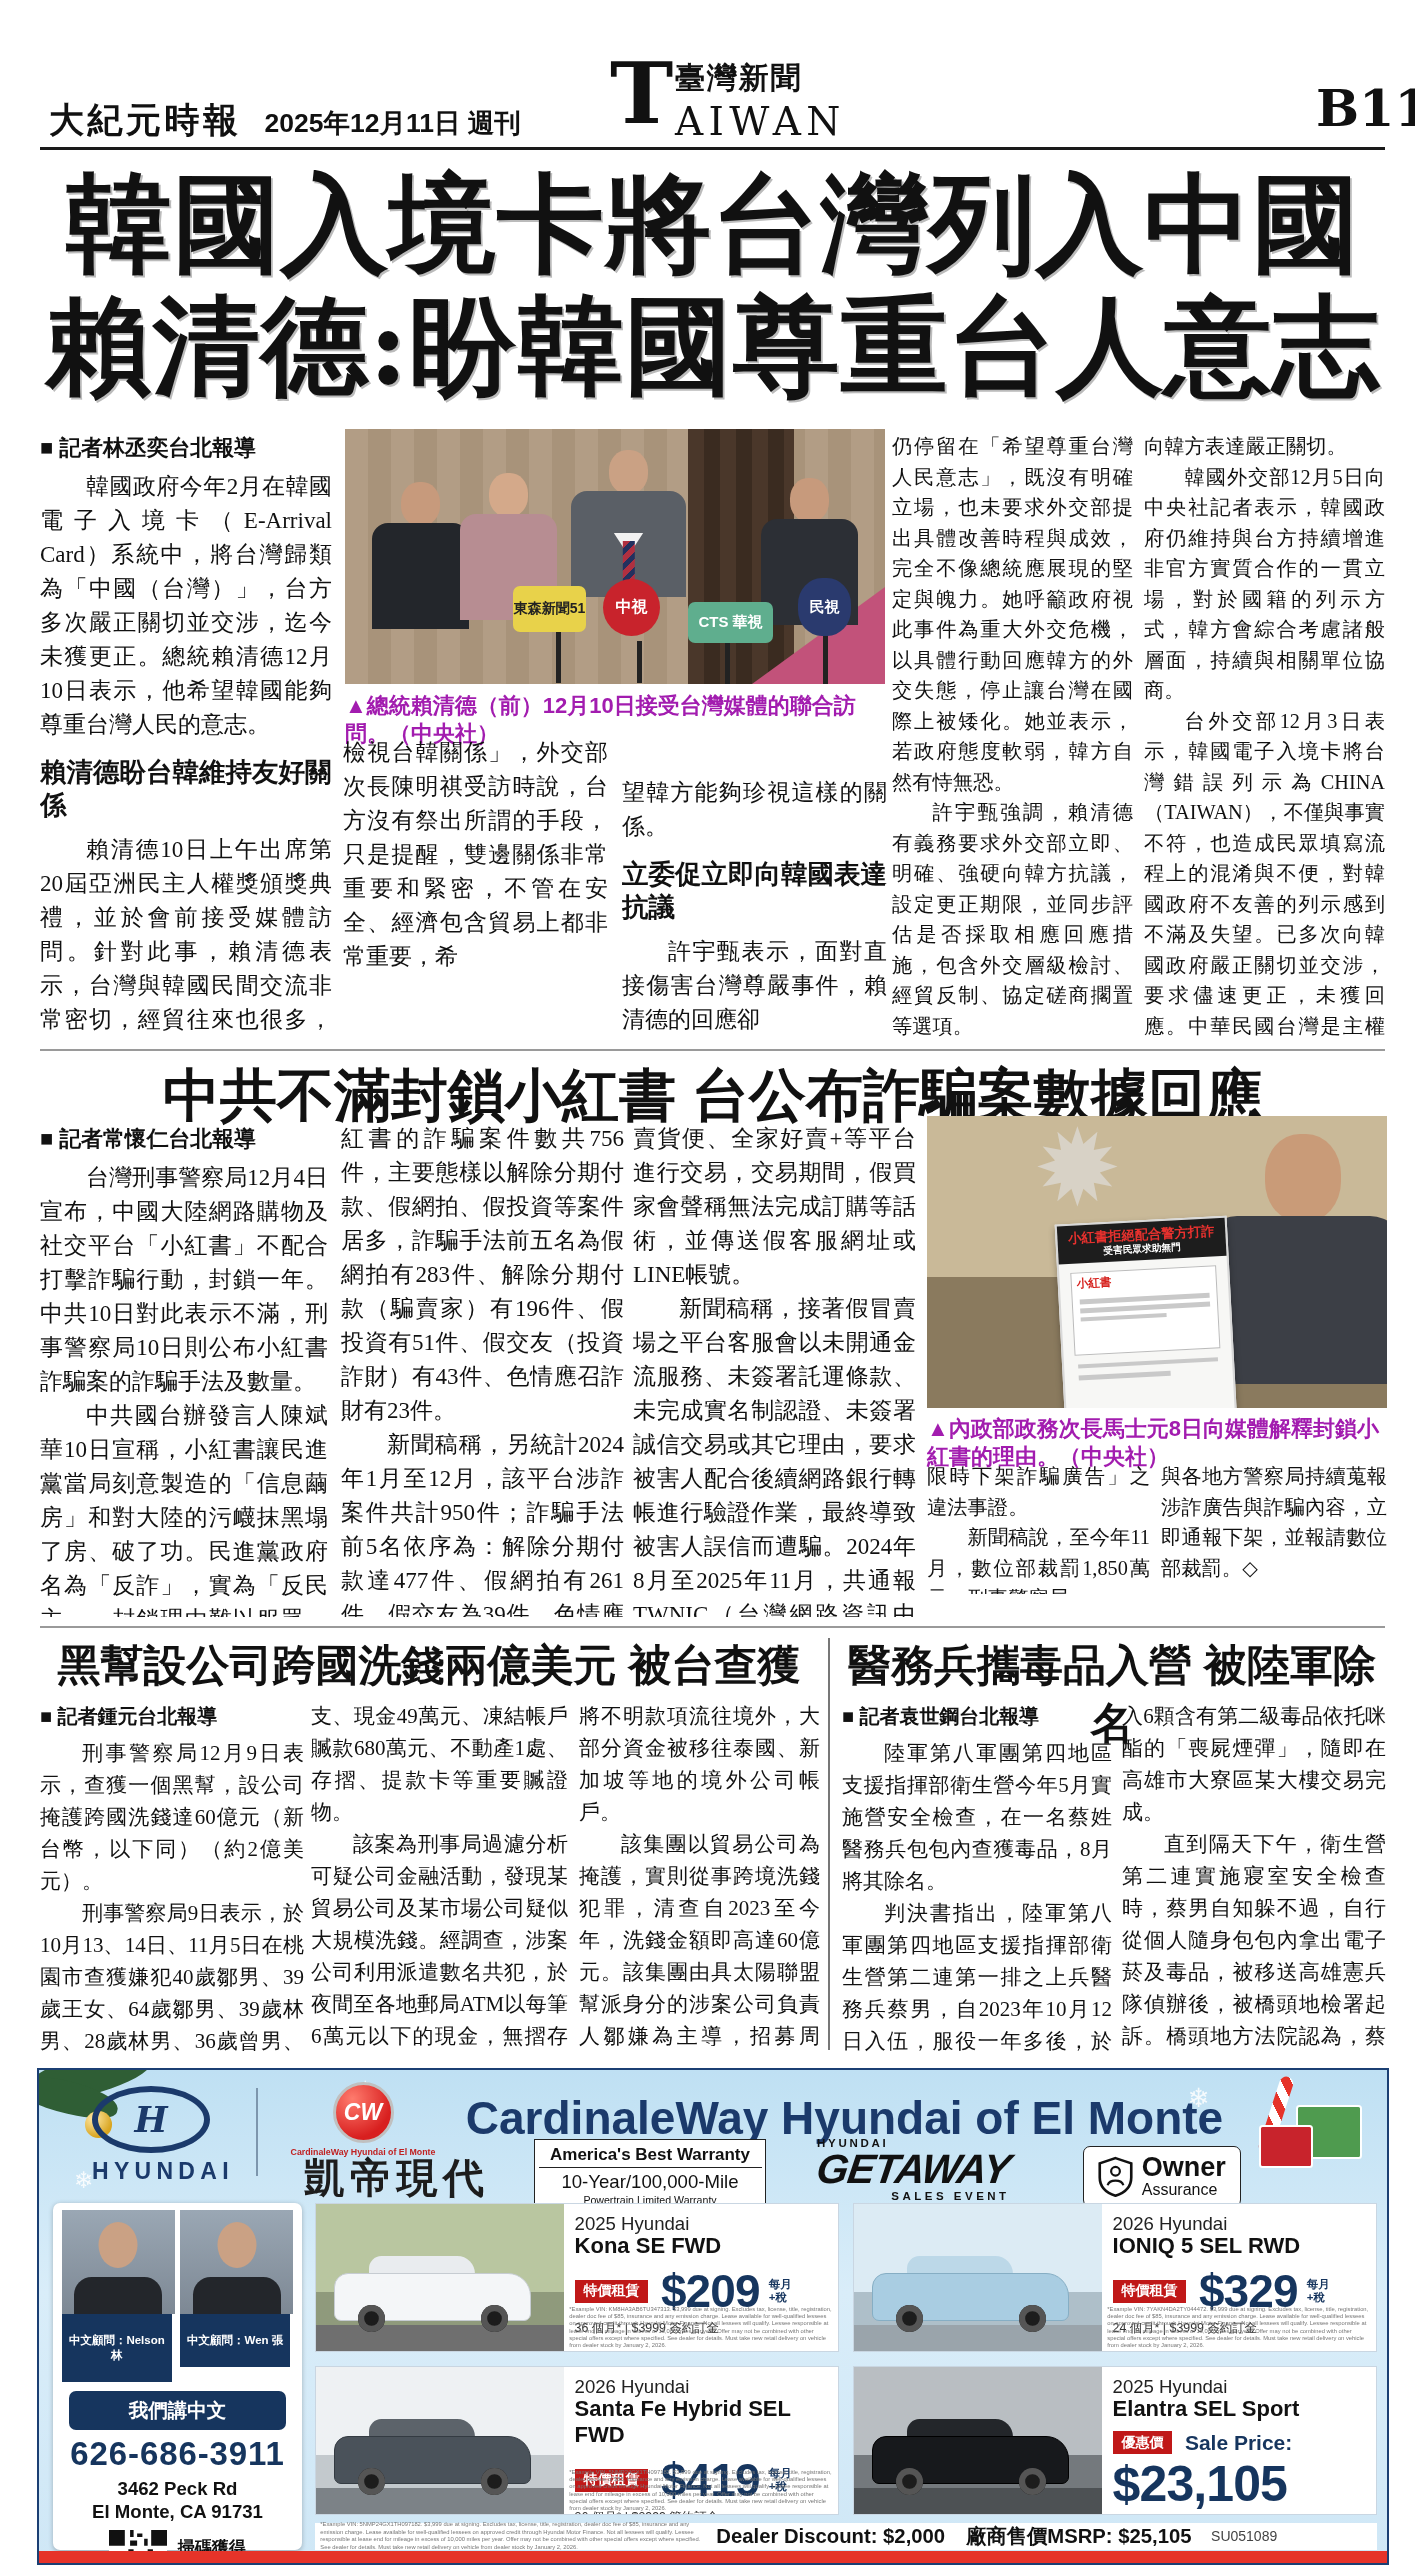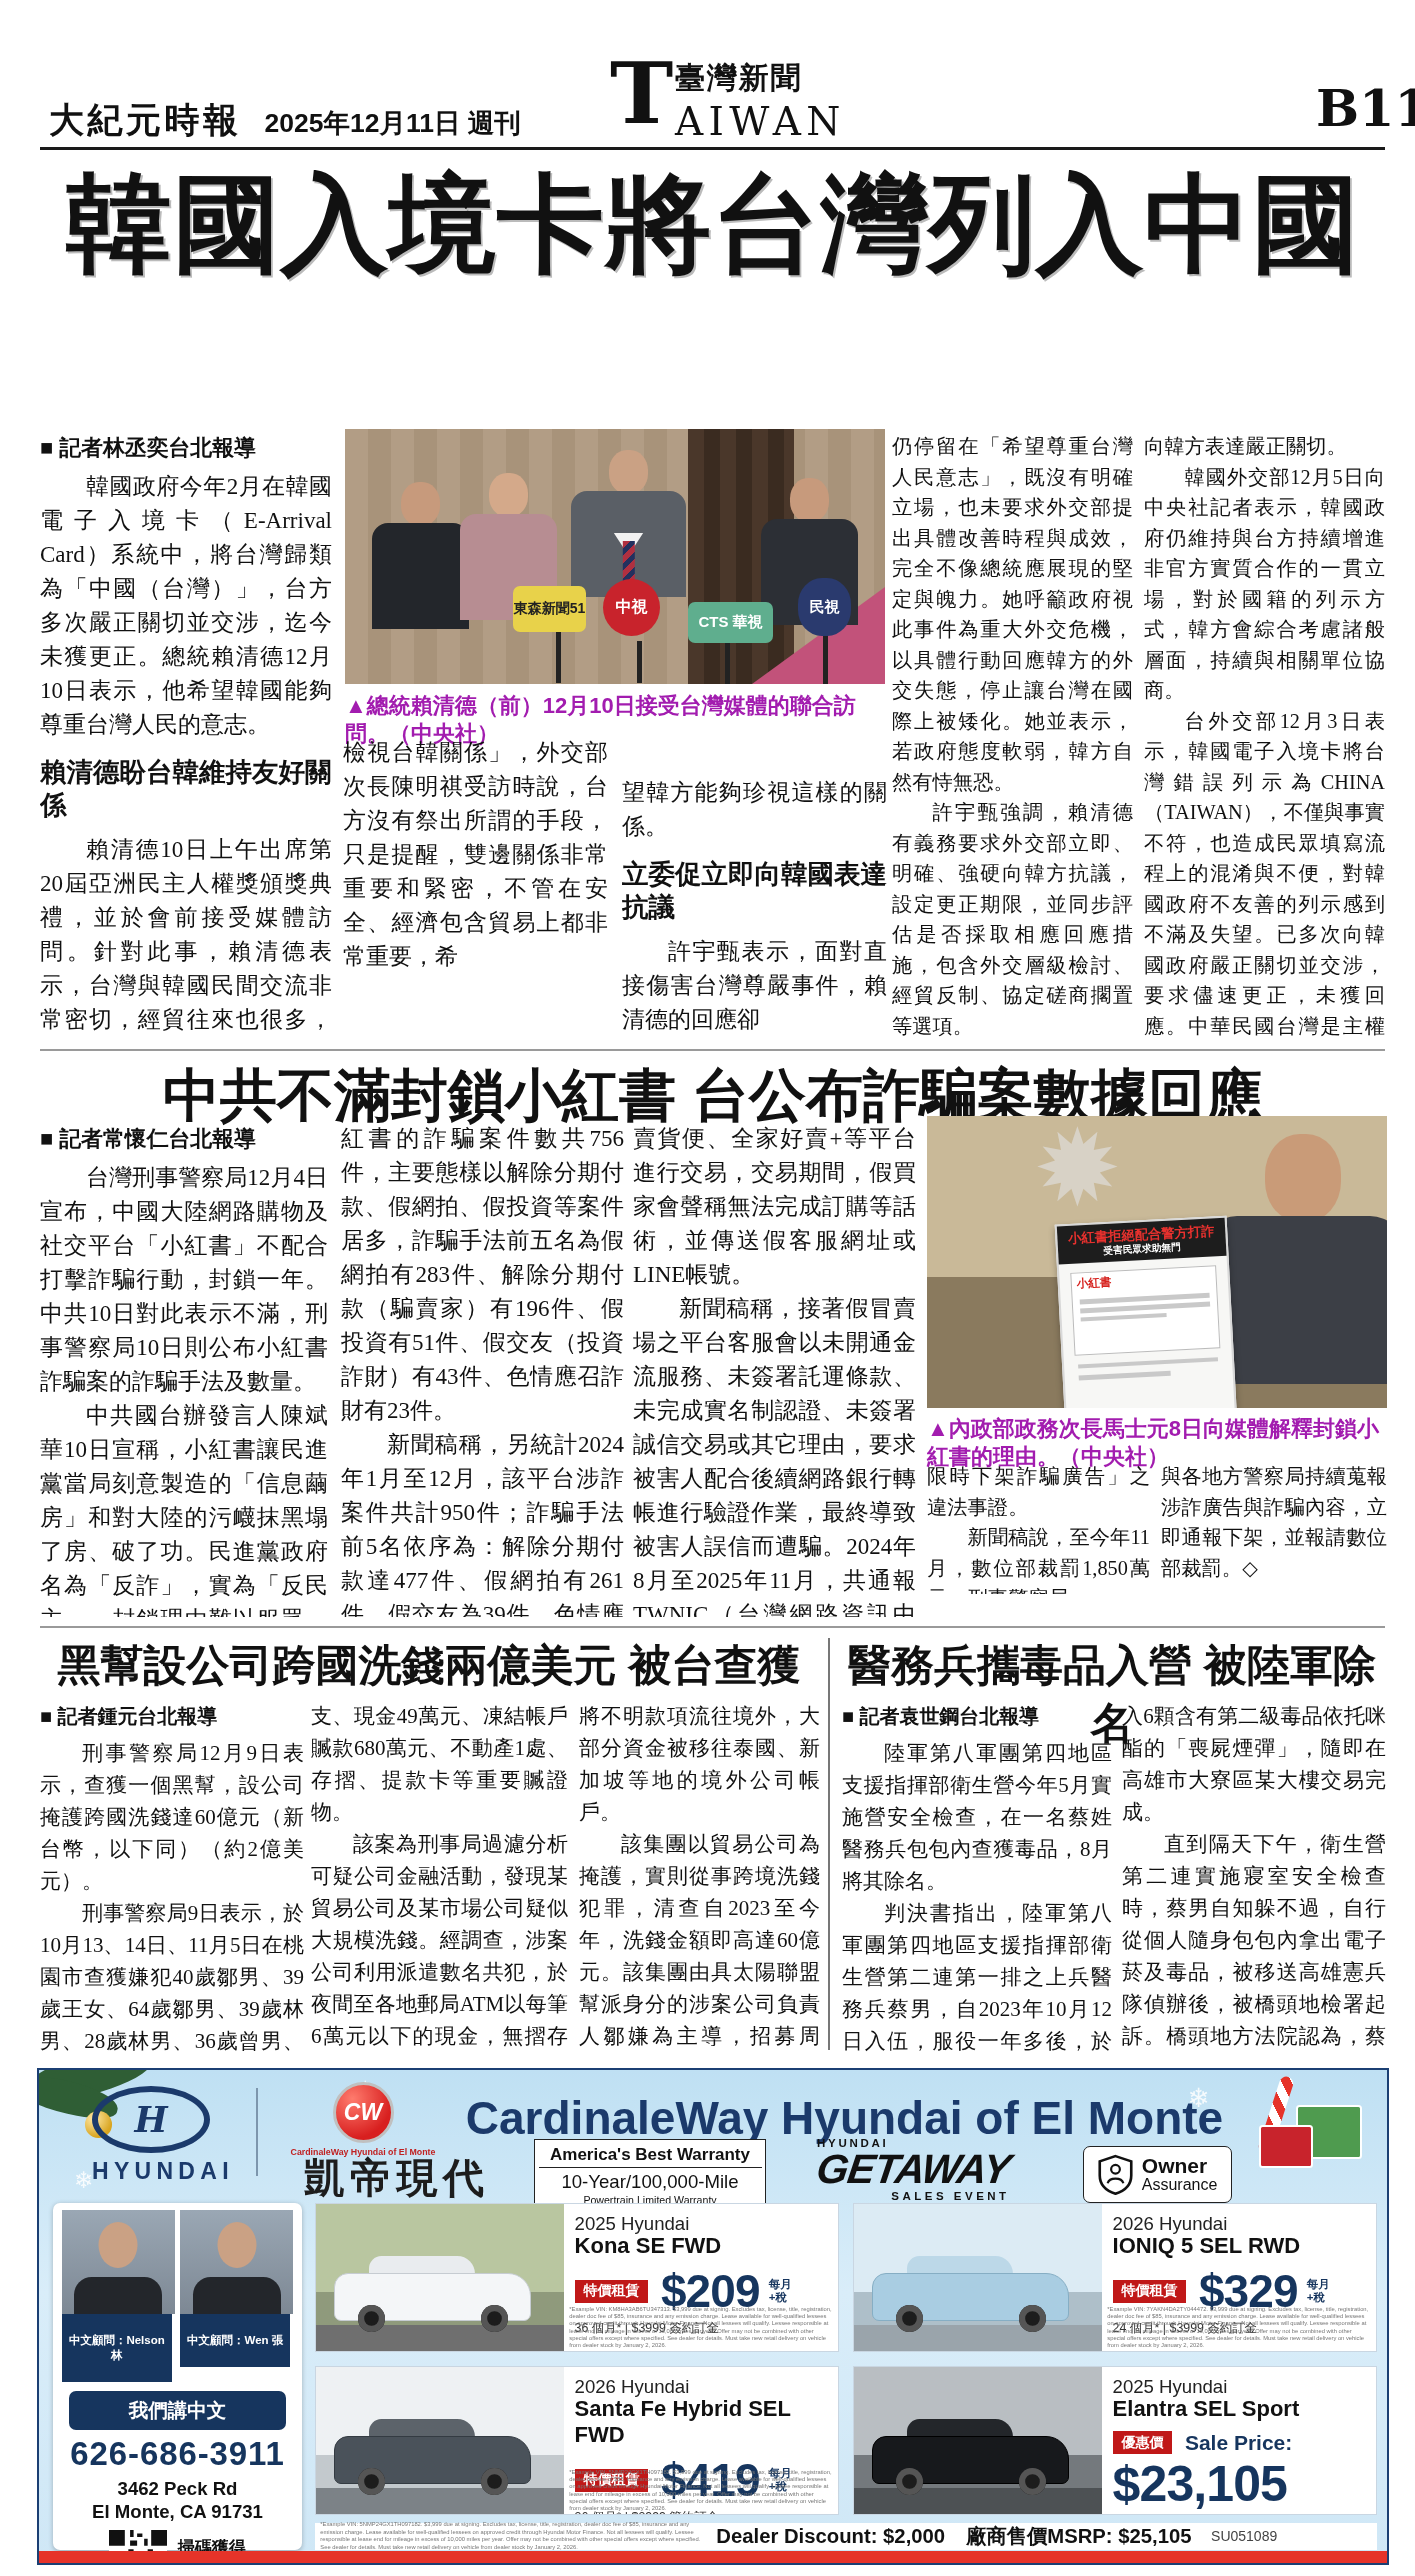--- a/index.html
+++ b/index.html
@@ -87,21 +87,21 @@
   .ad-cn{font-weight:900;font-size:41px;color:#1d1d1d;letter-spacing:5.3px;}
   .warranty{width:223px;background:#fff;border:1.8px solid #222;text-align:center;padding:5.3px 3.5px;}
   .warranty .w1{font-weight:900;font-size:17px;border-bottom:1.8px solid #222;padding-bottom:1.8px;}
   .warranty .w2{font-size:18.6px;font-weight:500;margin-top:2.7px;}
   .warranty .w3{font-size:10.6px;margin-top:0.9px;}
   .getaway .g1{font-size:11.5px;font-weight:700;letter-spacing:2.7px;}
   .getaway .g2{font-size:41px;font-weight:900;font-style:italic;transform:skewX(-8deg);
                letter-spacing:-0.9px;line-height:1;}
   .getaway .g3{font-size:11.5px;font-weight:700;letter-spacing:3.5px;text-align:right;}
   .owner{display:flex;align-items:center;gap:8.8px;}
-  .owner .o1{font-weight:900;font-size:21px;line-height:1;}
+  .owner .o1{font-weight:900;font-size:27px;line-height:1;}
   .owner .o2{font-weight:500;font-size:16px;}
   .panel{position:absolute;left:14px;top:133px;width:249px;height:347px;background:#fff;
          border-radius:7px;box-shadow:0 1.8px 5.3px rgba(0,0,0,.25);text-align:center;}
   .heads{display:flex;gap:5.3px;justify-content:center;margin-top:7px;}
   .headshot{width:113px;height:104px;background:linear-gradient(#9aa7b4,#7d8894);position:relative;overflow:hidden;}
   .headshot .hh{position:absolute;left:50%;top:12.4px;transform:translateX(-50%);width:39px;height:46px;
                 border-radius:50%;background:#caa184;}
   .headshot .hb{position:absolute;left:50%;bottom:-7px;transform:translateX(-50%);width:88px;height:44px;
                 border-radius:17.7px 17.7px 0 0;background:#23262b;}
   .head-cap{background:#16355e;color:#fff;font-size:11.5px;font-weight:700;width:110px;padding:19px 0;}
@@ -158,20 +158,21 @@
     <span class="logo-t">T</span>
     <span class="logo-right">
       <span class="logo-cn">臺灣新聞</span>
       <span class="logo-en">AIWAN</span>
     </span>
   </div>
   <div class="abs page-num" style="left:1316px;top:78px;">B11</div>
   <div class="abs mast-rule"></div>
 
   <div class="abs main-hl" style="top:170px;">韓國入境卡將台灣列入中國</div>
+  <div class="abs main-hl" style="top:292px;">賴清德:盼韓國尊重台人意志</div>
 
   <div class="col f26" style="left:40px;top:431px;width:292px;height:610px;">
       <div class="seg byline">■ 記者林丞奕台北報導</div>
       <div class="seg p">韓國政府今年2月在韓國電子入境卡（E-Arrival Card）系統中，將台灣歸類為「中國（台灣）」，台方多次嚴正關切並交涉，迄今未獲更正。總統賴清德12月10日表示，他希望韓國能夠尊重台灣人民的意志。</div>
       <div class="seg sub">賴清德盼台韓維持友好關係</div>
       <div class="seg p">賴清德10日上午出席第20屆亞洲民主人權獎頒獎典禮，並於會前接受媒體訪問。針對此事，賴清德表示，台灣與韓國民間交流非常密切，經貿往來也很多，希望台韓能夠維持友好關係。在這種狀況之下，他希望韓國能夠尊重台灣人民的意志，讓兩國能攜手前進，穩定區域和平，並促進區域繁榮發展。</div>
     </div>
 
   <div class="abs photo1">
     <div class="door"></div>

